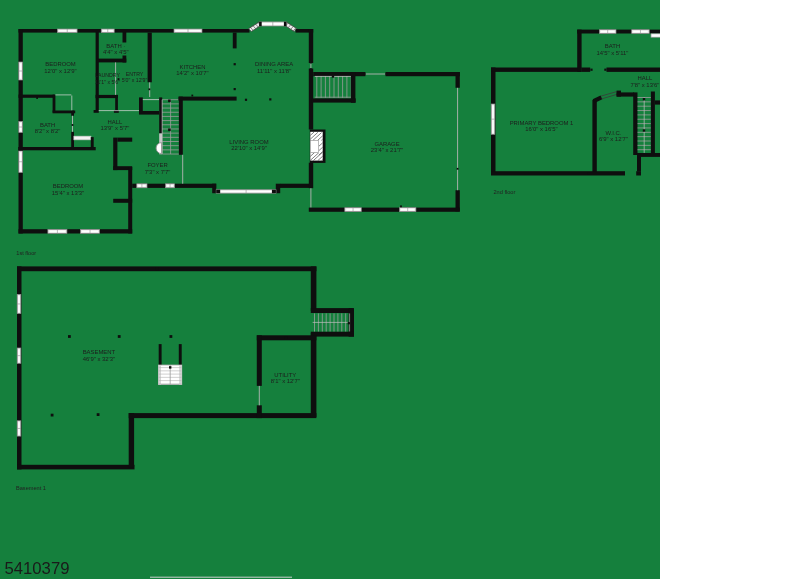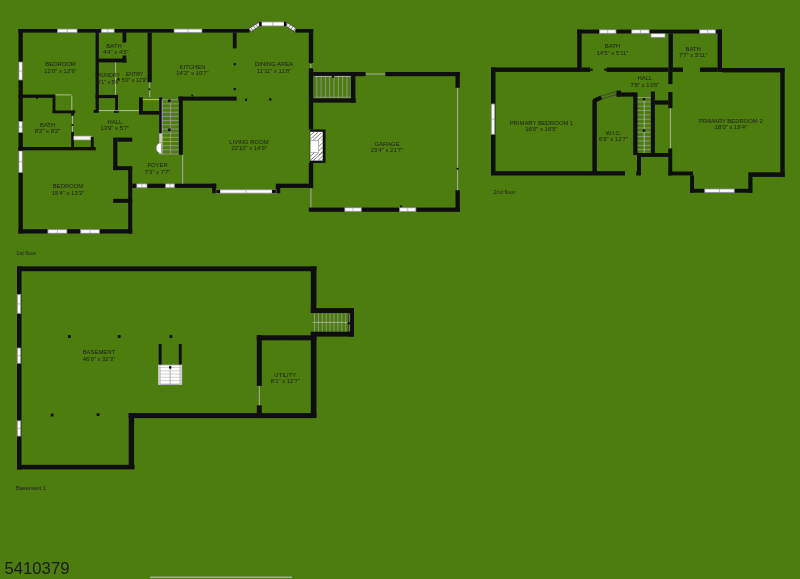--- a/index.html
+++ b/index.html
@@ -1,16 +1,16 @@
 <!DOCTYPE html>
 <html><head>
 <meta charset="utf-8">
 <style>
 html,body{margin:0;padding:0;background:#ffffff;}
-#page{width:800px;height:579px;position:relative;overflow:hidden;background:#4d7c0f;}
+#page{width:660px;height:579px;position:relative;overflow:hidden;background:#15803d;}
 svg{display:block;}
 text{font-family:"Liberation Sans",sans-serif;}
 </style>
 </head>
 <body>
 <div id="page">
 <svg width="800" height="579" viewBox="0 0 800 579" xmlns="http://www.w3.org/2000/svg">
 
 <g>
         <rect x="18.5" y="29" width="231" height="3.6" fill="#0e0e0e"></rect>

